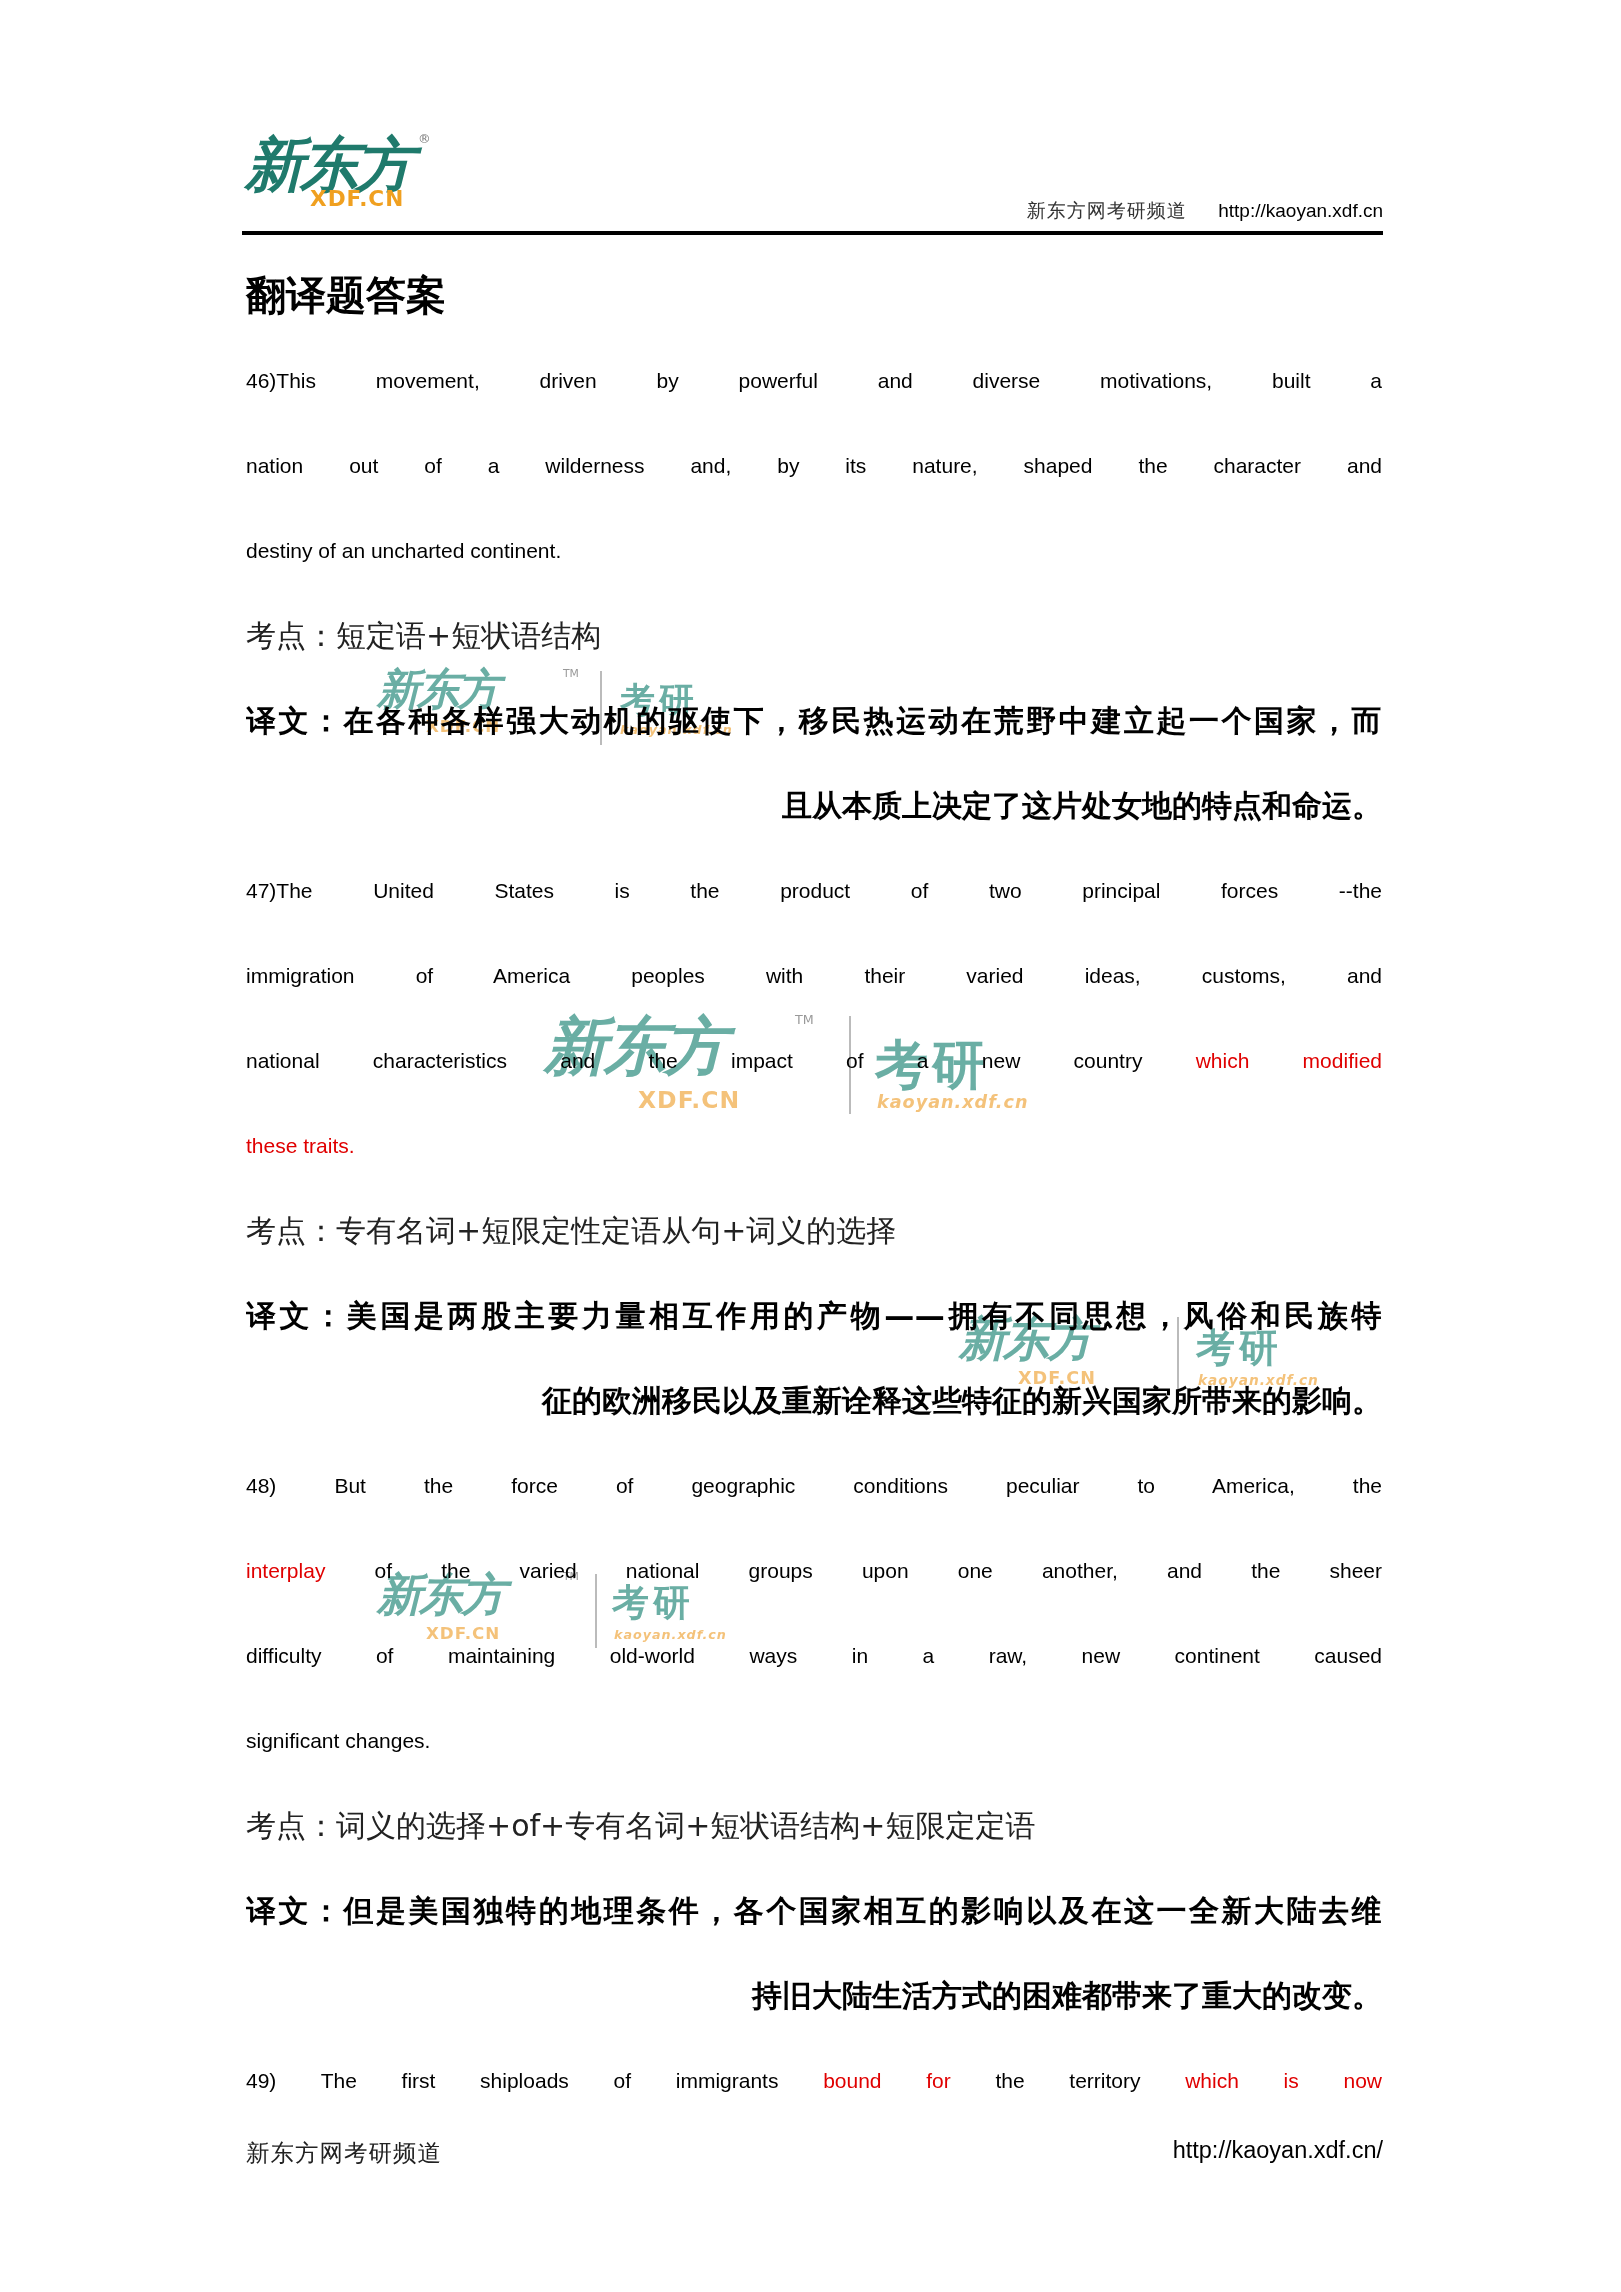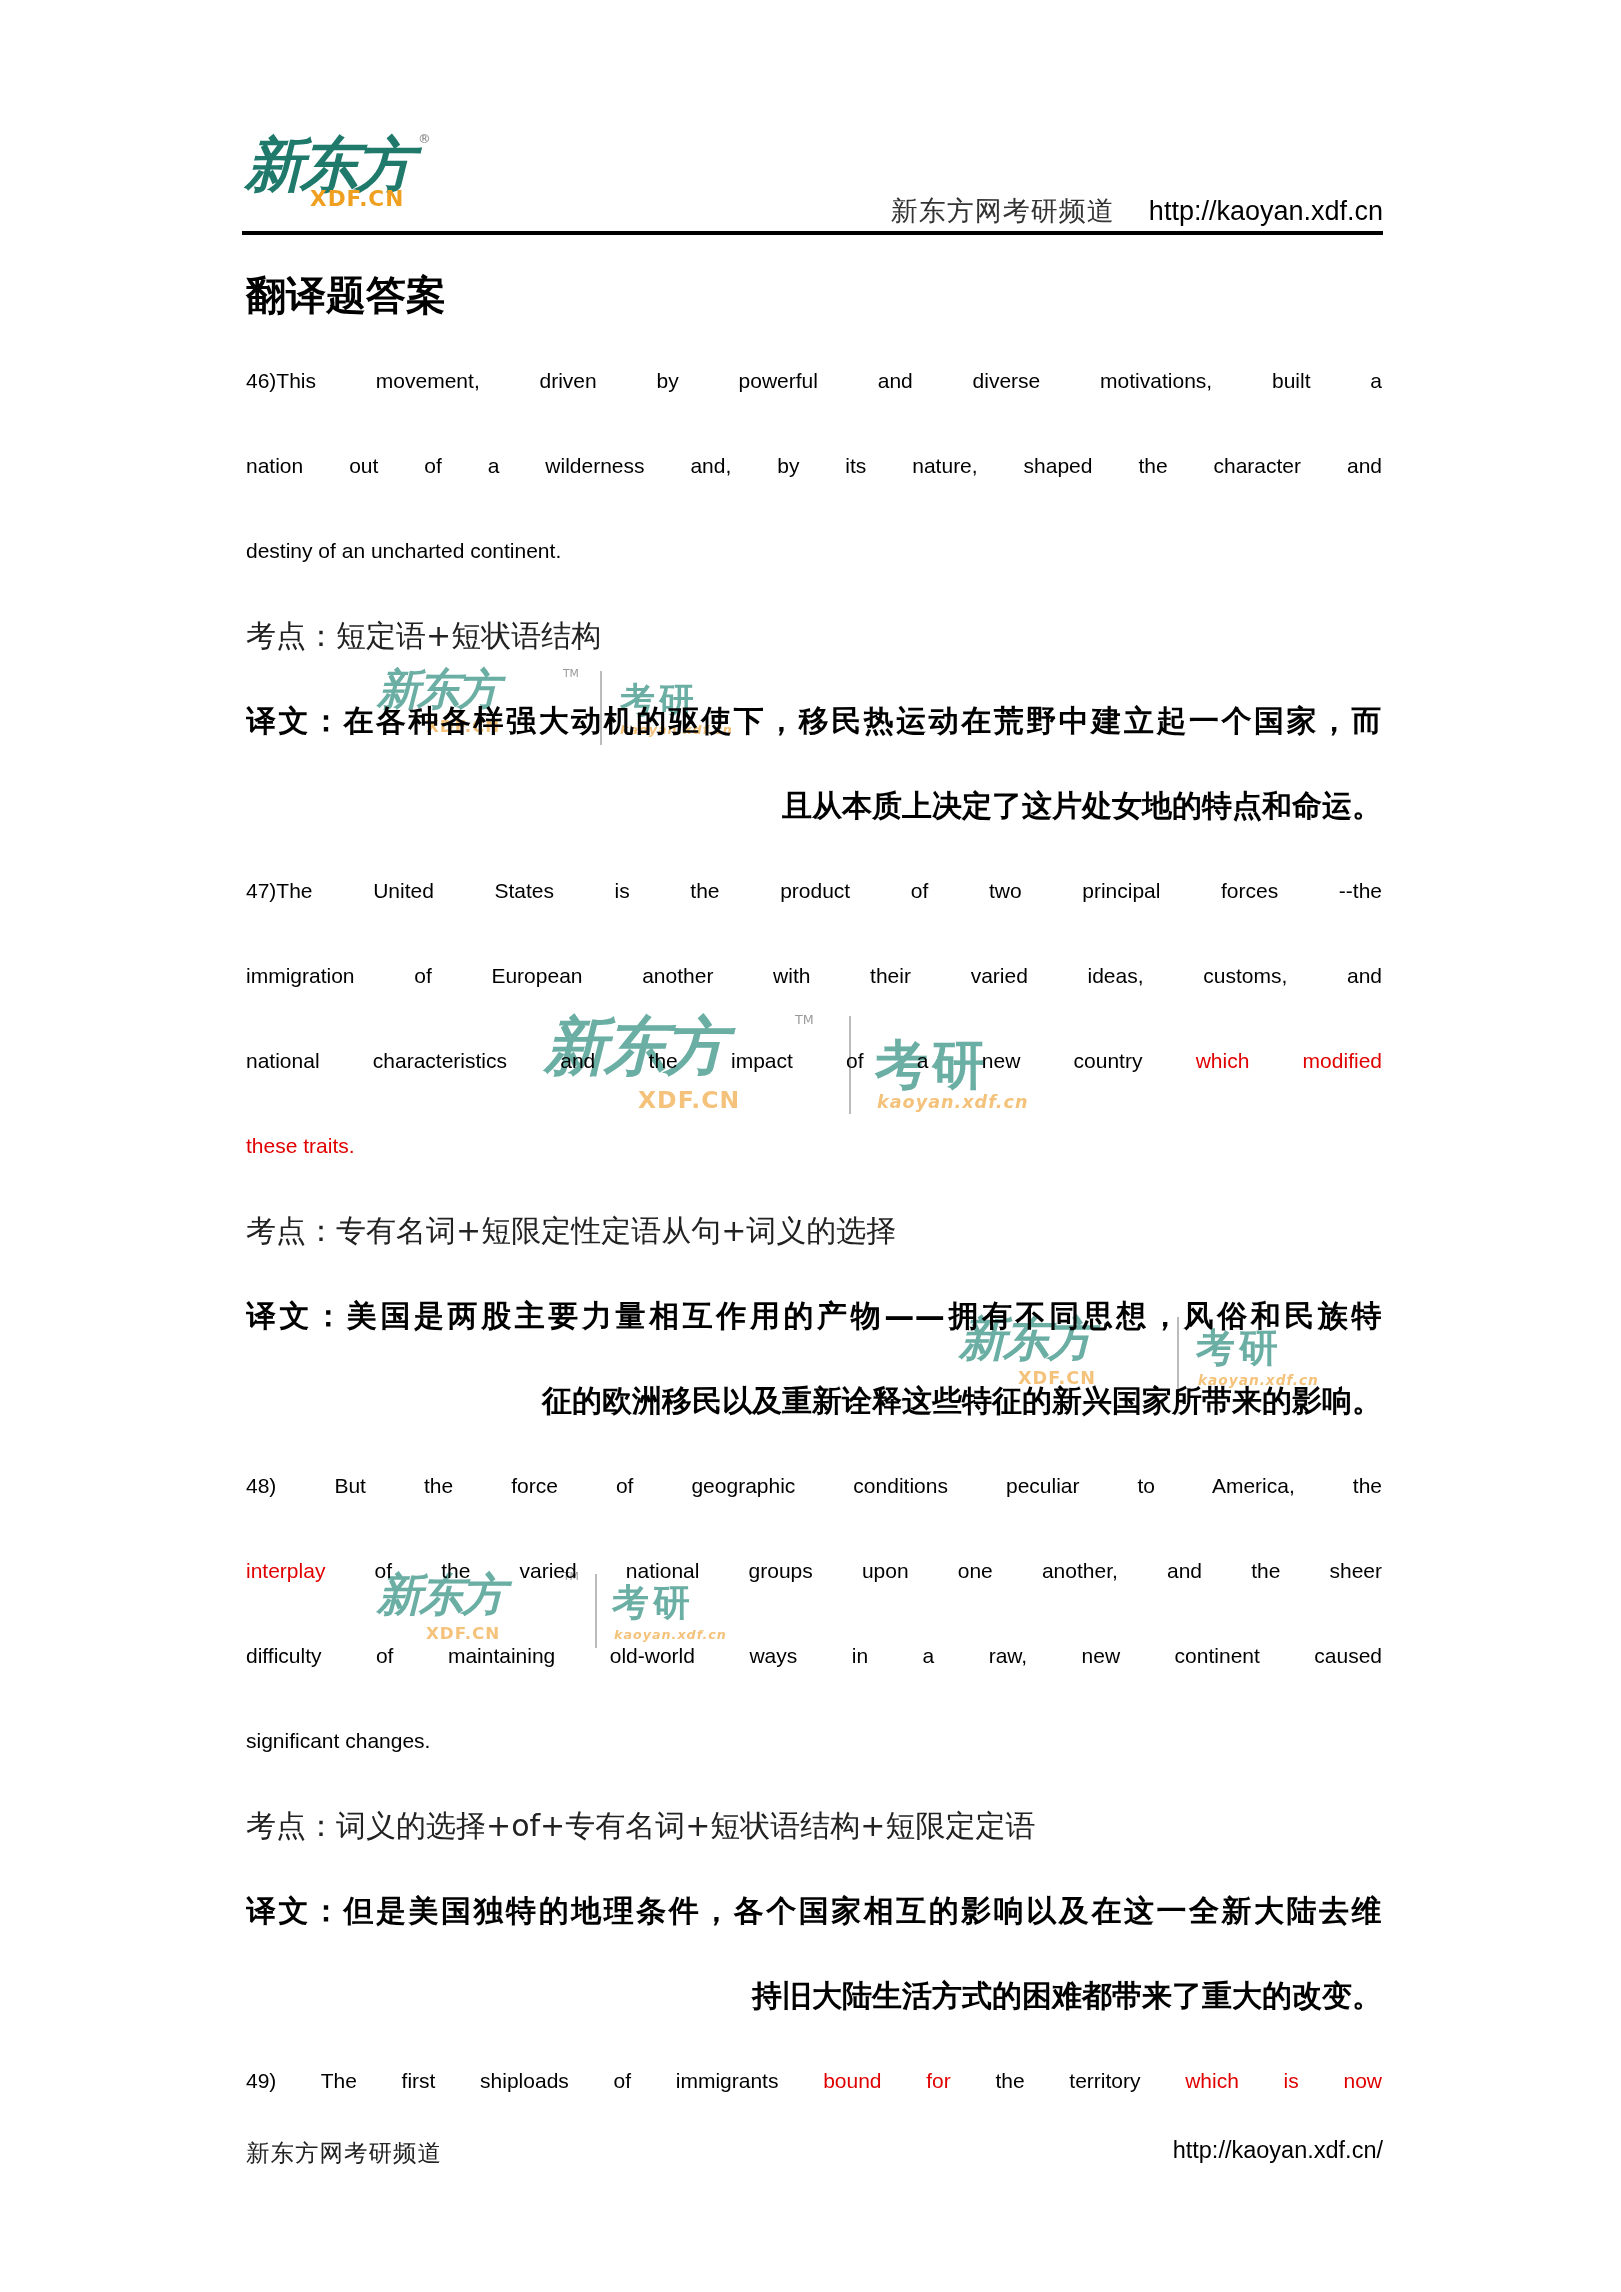--- a/index.html
+++ b/index.html
@@ -3,21 +3,21 @@
 <meta charset="utf-8">
 <style>
   html, body { margin: 0; padding: 0; background: #ffffff; }
   body { width: 1621px; height: 2293px; position: relative; overflow: hidden; font-family: "DejaVu Sans", "Liberation Sans", sans-serif; color: #000; }
 
   .logo { position: absolute; left: 245px; top: 131px; width: 211px; height: 78px; }
   .logo-cn { position: absolute; left: 0; top: 0; font-size: 59px; font-weight: bold; font-style: italic; color: #1f7a6c; letter-spacing: -3.9px; line-height: 67px; font-family: "DejaVu Sans", sans-serif; }
   .logo-en { position: absolute; left: 65px; top: 55px; font-size: 21.6px; font-weight: bold; color: #f0a020; letter-spacing: 1px; font-family: "DejaVu Sans", sans-serif; }
   .logo-reg { position: absolute; left: 173px; top: 0px; font-size: 12.7px; color: #777; }
 
-  .header-right { position: absolute; right: 238px; top: 196px; font-size: 27px; line-height: 29px; white-space: nowrap; }
+  .header-right { position: absolute; right: 238px; top: 196px; font-size: 19px; line-height: 29px; white-space: nowrap; }
   .header-right .site { color: #333; letter-spacing: 1px; margin-right: 25.5px; }
   .header-right .url { color: #000; font-family: "Liberation Sans", sans-serif; }
   .header-rule { position: absolute; left: 242px; top: 231px; width: 1141px; height: 3.9px; background: #000; }
 
   .content { position: absolute; left: 246px; top: 253px; width: 1136px; }
   .line { height: 85px; line-height: 85px; font-size: 31px; white-space: nowrap; }
   .en { font-family: "Liberation Sans", sans-serif; font-size: 21px; }
   .justify { text-align: justify; text-align-last: justify; white-space: normal; height: 85px; overflow: hidden; }
   .cn-bold { font-weight: bold; font-size: 30px; text-align: right; }
   .cn-bold.justify { letter-spacing: 0.5px; }
@@ -89,21 +89,21 @@
   <div class="line title">翻译题答案</div>
 
   <div class="line en justify">46)This movement, driven by powerful and diverse motivations, built a</div>
   <div class="line en justify">nation out of a wilderness and, by its nature, shaped the character and</div>
   <div class="line en">destiny of an uncharted continent.</div>
   <div class="line kd">考点：短定语+短状语结构</div>
   <div class="line cn-bold justify">译文：在各种各样强大动机的驱使下，移民热运动在荒野中建立起一个国家，而</div>
   <div class="line cn-bold">且从本质上决定了这片处女地的特点和命运。</div>
 
   <div class="line en justify">47)The United States is the product of two principal forces --the</div>
-  <div class="line en justify">immigration of European another with their varied ideas, customs, and</div>
+  <div class="line en justify">immigration of America peoples with their varied ideas, customs, and</div>
   <div class="line en justify"><span>national characteristics and the impact of a new country </span><span class="red">which modified</span></div>
   <div class="line en red">these traits.</div>
   <div class="line kd">考点：专有名词+短限定性定语从句+词义的选择</div>
   <div class="line cn-bold justify">译文：美国是两股主要力量相互作用的产物——拥有不同思想，风俗和民族特</div>
   <div class="line cn-bold">征的欧洲移民以及重新诠释这些特征的新兴国家所带来的影响。</div>
 
   <div class="line en justify">48) But the force of geographic conditions peculiar to America, the</div>
   <div class="line en justify"><span class="red">interplay</span><span> of the varied national groups upon one another, and the sheer</span></div>
   <div class="line en justify">difficulty of maintaining old-world ways in a raw, new continent caused</div>
   <div class="line en">significant changes.</div>

